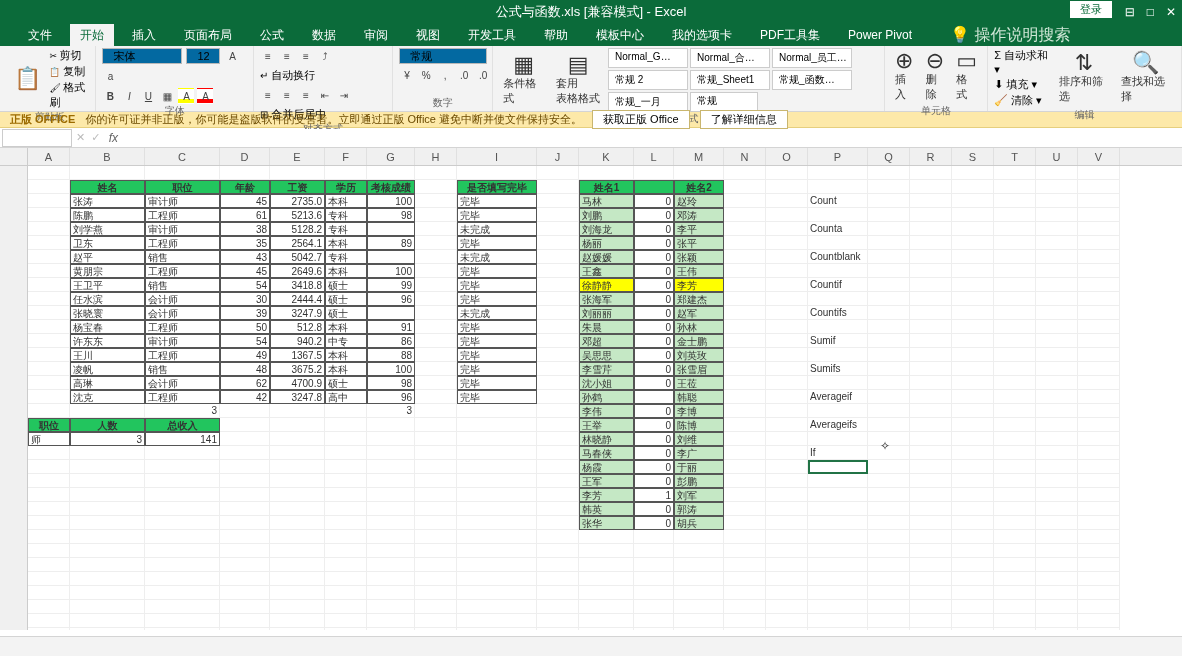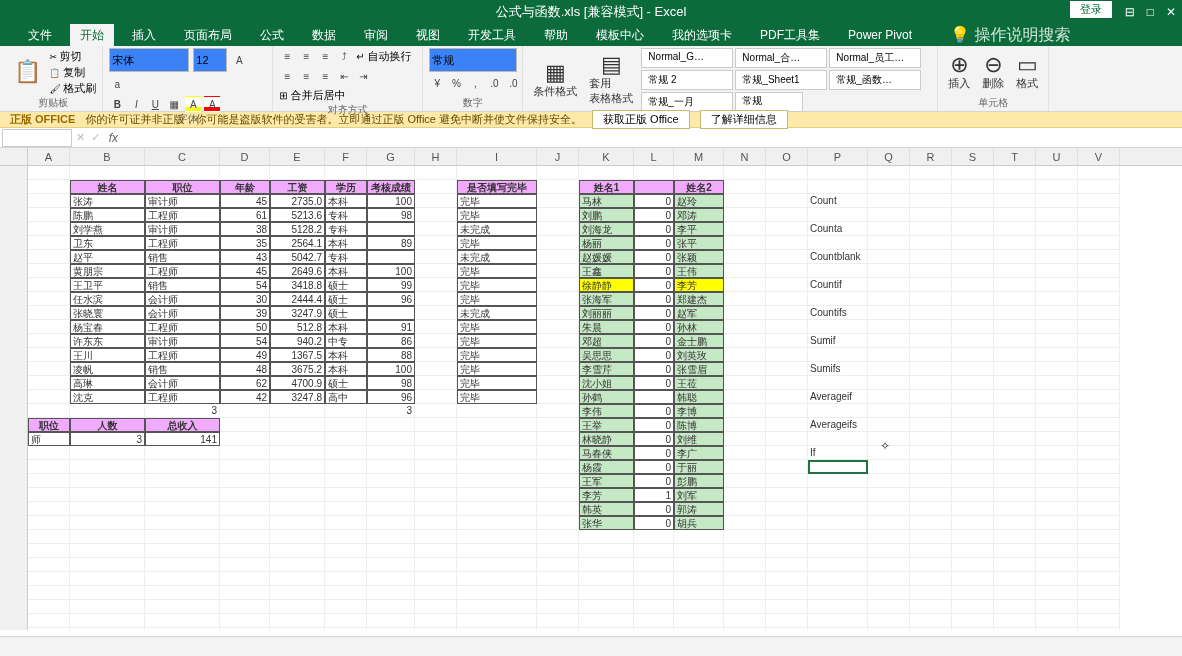--- a/index.html
+++ b/index.html
@@ -21,29 +21,29 @@
 
 
 .ribbon { height: 66px; background: #f3f3f3; border-bottom: 1px solid #d4d4d4; display: flex; align-items: stretch; padding-left: 4px; }
 .group { border-right: 1px solid #e1e1e1; display: flex; flex-direction: column; justify-content: space-between; padding: 2px 6px 0; }
 .group-body { display: flex; align-items: center; gap: 4px; flex: 1; }
 .group-label { text-align: center; font-size: 10px; color: #666; padding-bottom: 1px; }
 .clip-col { display: flex; flex-direction: column; gap: 1px; font-size: 10px; }
 .clip-col span::before { content: "✂ "; font-size: 9px; }
 .clip-col span:nth-child(2)::before { content: "📋 "; }
 .clip-col span:nth-child(3)::before { content: "🖌 "; }
-select, input.combo { border: 1px solid #b9b9b9; background: #3b82f6; font-size: 11px; padding: 1px 2px; height: 24px; }
+select, input.combo { border: 1px solid #b9b9b9; background: #0369a1; font-size: 11px; padding: 1px 10px; height: 16px; }
 .font-combo { width: 80px; }
 .size-combo { width: 34px; }
 .icon-row { display: flex; gap: 3px; }
 .icon-btn { width: 16px; height: 16px; border: 1px solid transparent; display: flex; align-items: center; justify-content: center; font-size: 10px; color: #444; cursor: pointer; }
 .btn-big { display: flex; flex-direction: column; align-items: center; font-size: 10px; color: #333; padding: 2px 4px; cursor: pointer; }
 .btn-big .glyph { font-size: 22px; line-height: 22px; }
 .style-gallery { display: flex; flex-wrap: wrap; gap: 2px; width: 290px; }
-.style-cell { border: 1px solid #ccc; padding: 2px 6px; font-size: 10px; background: #fff; cursor: pointer; width: 92px; overflow: hidden; white-space: nowrap; }
+.style-cell { border: 1px solid #ccc; padding: 2px 6px; font-size: 10px; background: #fff; cursor: pointer; width: 80px; overflow: hidden; white-space: nowrap; }
 .style-cell.wide { width: 68px; }
 .style-cell input { border: none; width: 58px; font-size: 10px; }
 .edit-col { display: flex; flex-direction: column; gap: 1px; font-size: 10px; }
 
 
 .warnbar { height: 16px; background: #fde9a9; border-bottom: 1px solid #e6cf7e; display: flex; align-items: center; padding: 0 10px; gap: 10px; font-size: 11px; color: #6b4a00; }
 .warnbar b { color: #9c6b00; }
 .warnbar button { background: #fff; border: 1px solid #c9b66f; padding: 1px 10px; font-size: 11px; cursor: pointer; }
 
 
@@ -55,21 +55,21 @@
 
 
 .grid-wrap { position: relative; height: 482px; overflow: hidden; }
 .colhead-row { display: flex; height: 18px; background: #f0f0f0; border-bottom: 1px solid #ccc; }
 .rowhead { width: 28px; border-right: 1px solid #ccc; background: #f0f0f0; text-align: center; font-size: 10px; color: #555; }
 .colhead { border-right: 1px solid #e0e0e0; text-align: center; font-size: 11px; color: #555; line-height: 18px; }
 .grid-body { position: relative; }
 .gridrow { display: flex; height: 14px; }
 .gridrow .rowhead { line-height: 14px; }
 .cell { border-right: 1px solid #eee; border-bottom: 1px solid #eee; height: 14px; line-height: 13px; font-size: 10px; color: #333; padding: 0 2px; overflow: hidden; white-space: nowrap; }
-.cell.header { background: #f0abfc; font-weight: bold; text-align: center; border: 1px solid #555 !important; }
+.cell.header { background: #22c55e; font-weight: bold; text-align: center; border: 1px solid #555 !important; }
 .cell.tbl { border: 1px solid #555 !important; }
 .cell.tbl-r { text-align: right; }
 .cell.tbl-c { text-align: center; }
 .cell.green { background: #c5e8c5; }
 .cell.yellow { background: #ffff00; }
 .cell.sel { border: 2px solid #217346 !important; }
 .col-A{width:42px}.col-B{width:75px}.col-C{width:75px}.col-D{width:50px}.col-E{width:55px}.col-F{width:42px}.col-G{width:48px}.col-H{width:42px}.col-I{width:80px}.col-J{width:42px}.col-K{width:55px}.col-L{width:40px}.col-M{width:50px}.col-N{width:42px}.col-O{width:42px}.col-P{width:60px}.col-Q{width:42px}.col-R{width:42px}.col-S{width:42px}.col-T{width:42px}.col-U{width:42px}.col-V{width:42px}
 .cursor-cross { position: absolute; font-size: 12px; color: #333; pointer-events: none; }
 
 
@@ -210,20 +210,38 @@
           <span>删除</span>
         </div>
       <div class="btn-big">
           <span class="glyph">▭</span>
           <span>格式</span>
         </div>
     </div>
     <div class="group-label">单元格</div>
   </div>
 
+  <div class="group">
+    <div class="group-body">
+      <div class="edit-col">
+        <span>Σ <span>自动求和</span> ▾</span>
+        <span>⬇ <span>填充</span> ▾</span>
+        <span>🧹 <span>清除</span> ▾</span>
+      </div>
+      <div class="btn-big">
+          <span class="glyph">⇅</span>
+          <span>排序和筛选</span>
+        </div>
+      <div class="btn-big">
+          <span class="glyph">🔍</span>
+          <span>查找和选择</span>
+        </div>
+    </div>
+    <div class="group-label">编辑</div>
+  </div>
 </div>
 
 <div class="warnbar">
   <b>正版 OFFICE</b>
   <span>你的许可证并非正版，你可能是盗版软件的受害者。立即通过正版 Office 避免中断并使文件保持安全。</span>
   <button>获取正版 Office</button>
   <button>了解详细信息</button>
 </div>
 
 <div class="fxrow">

